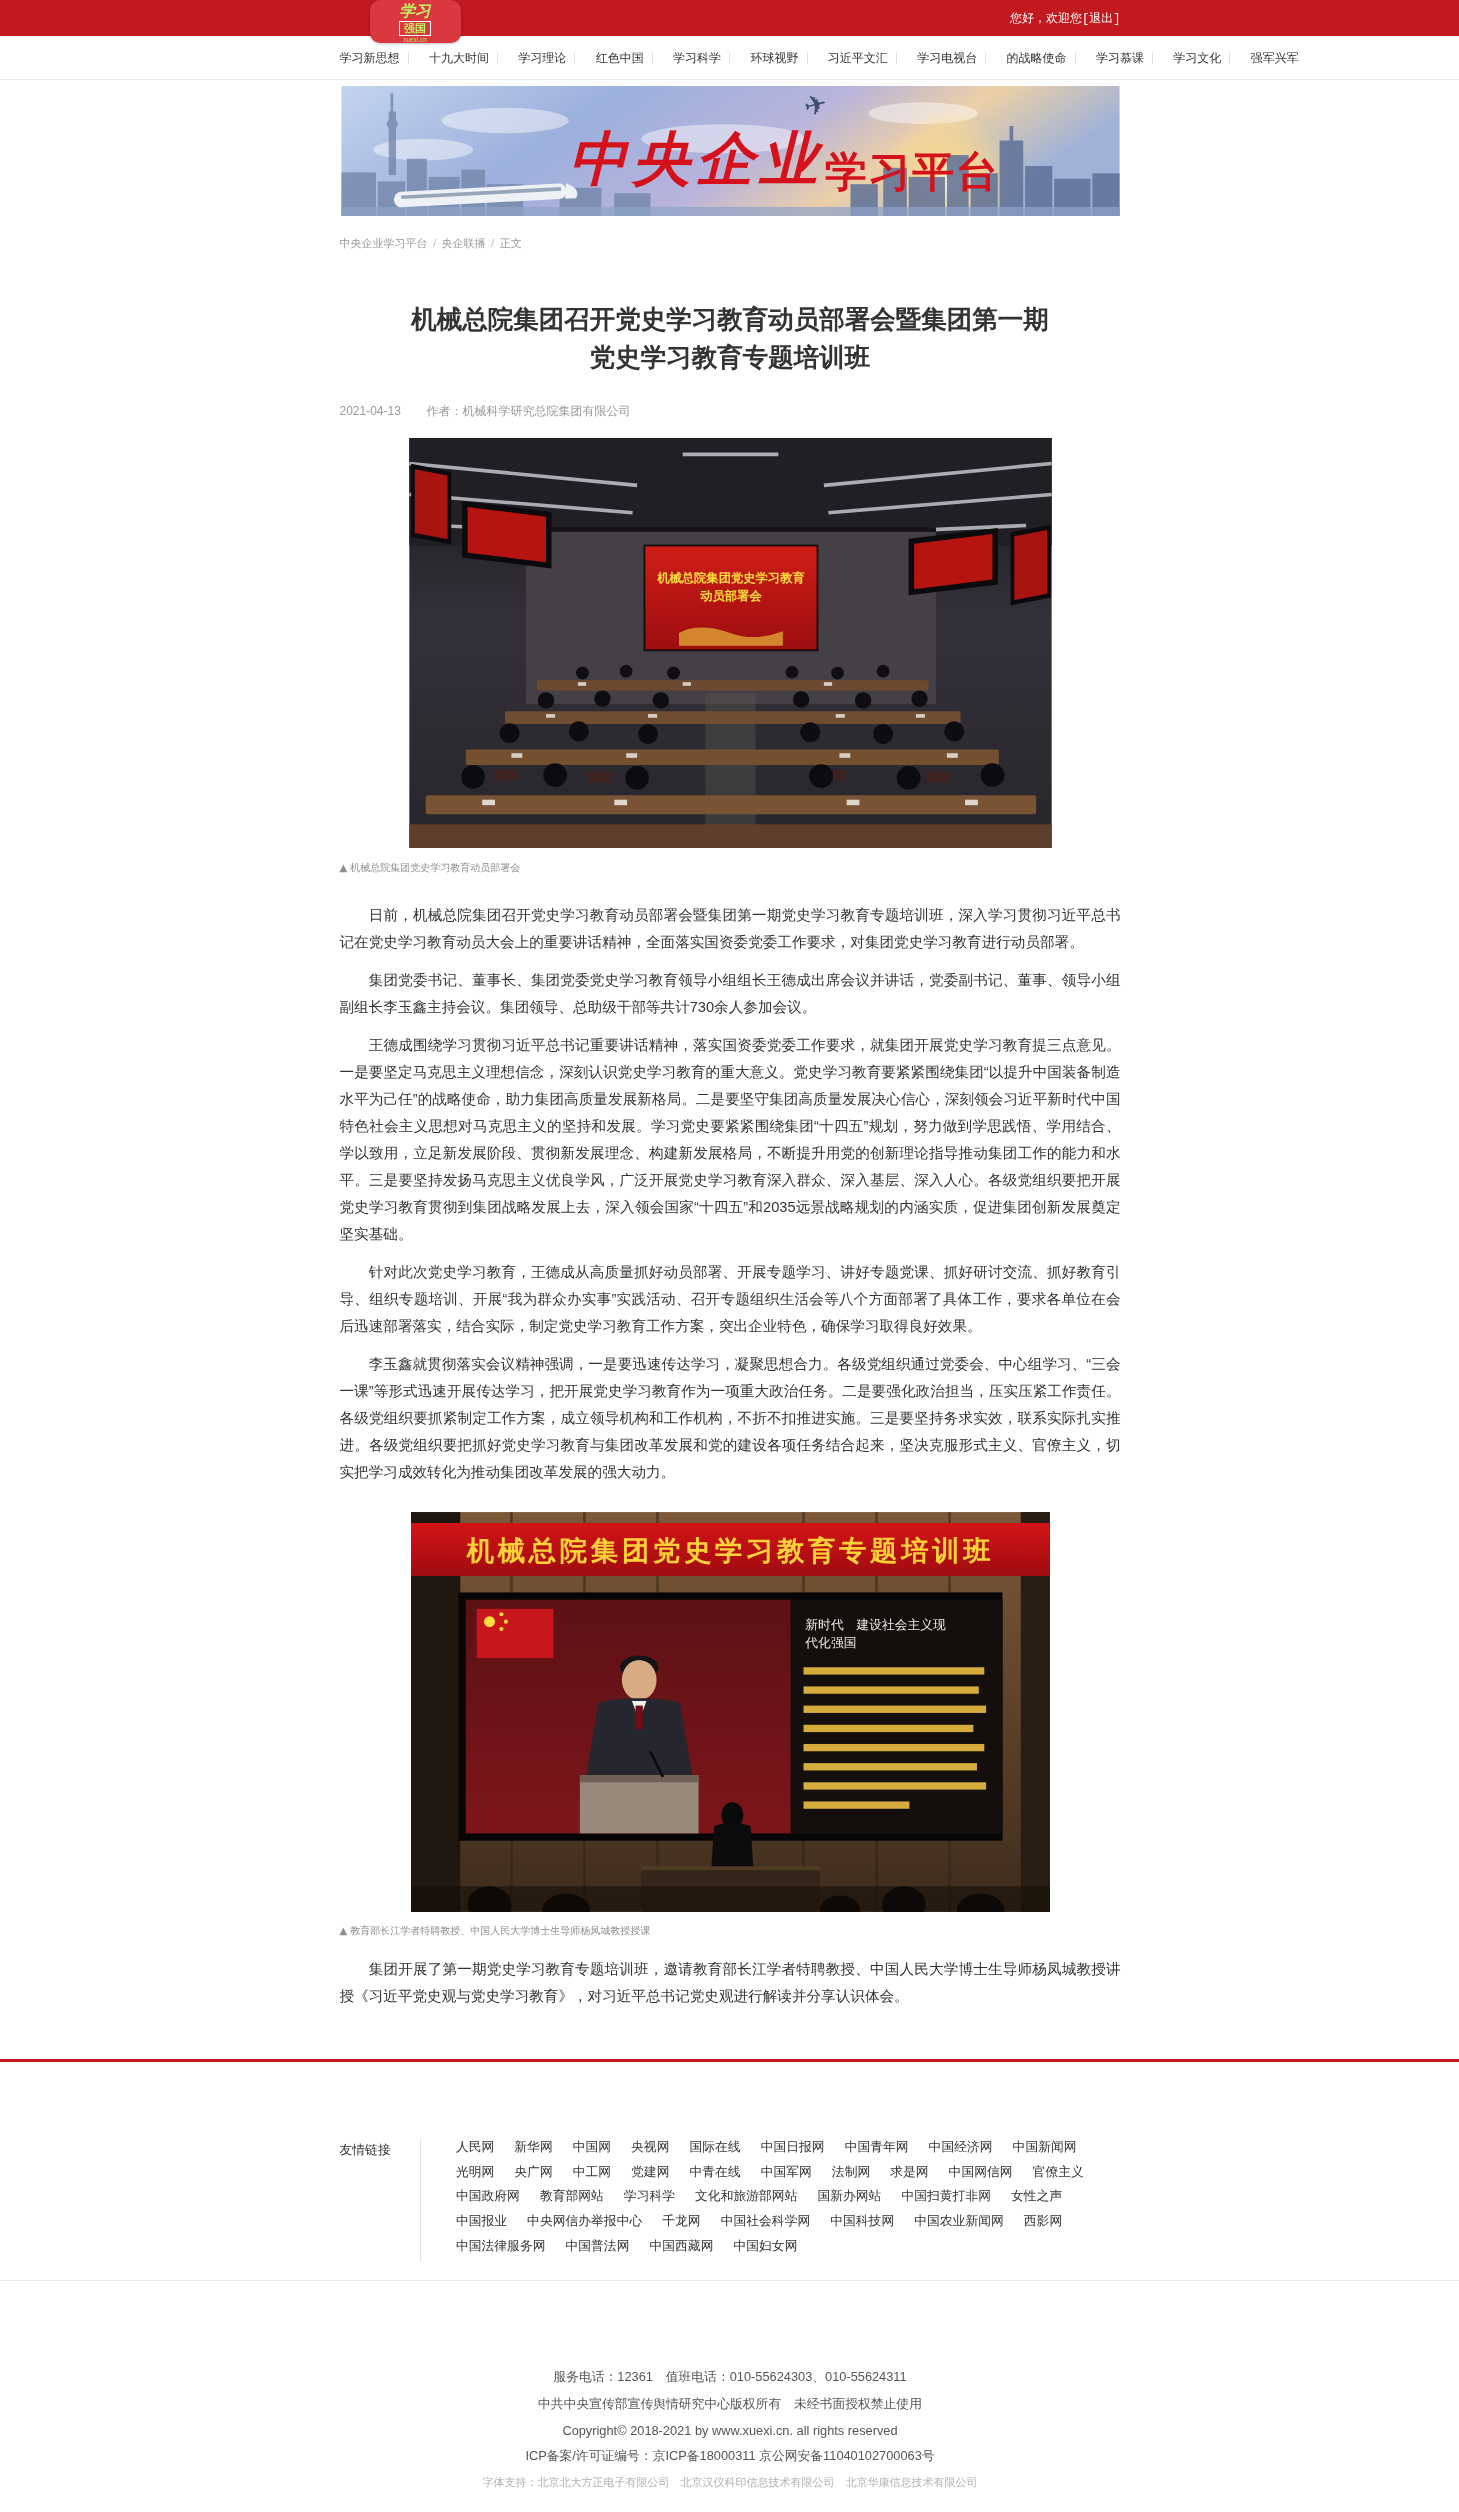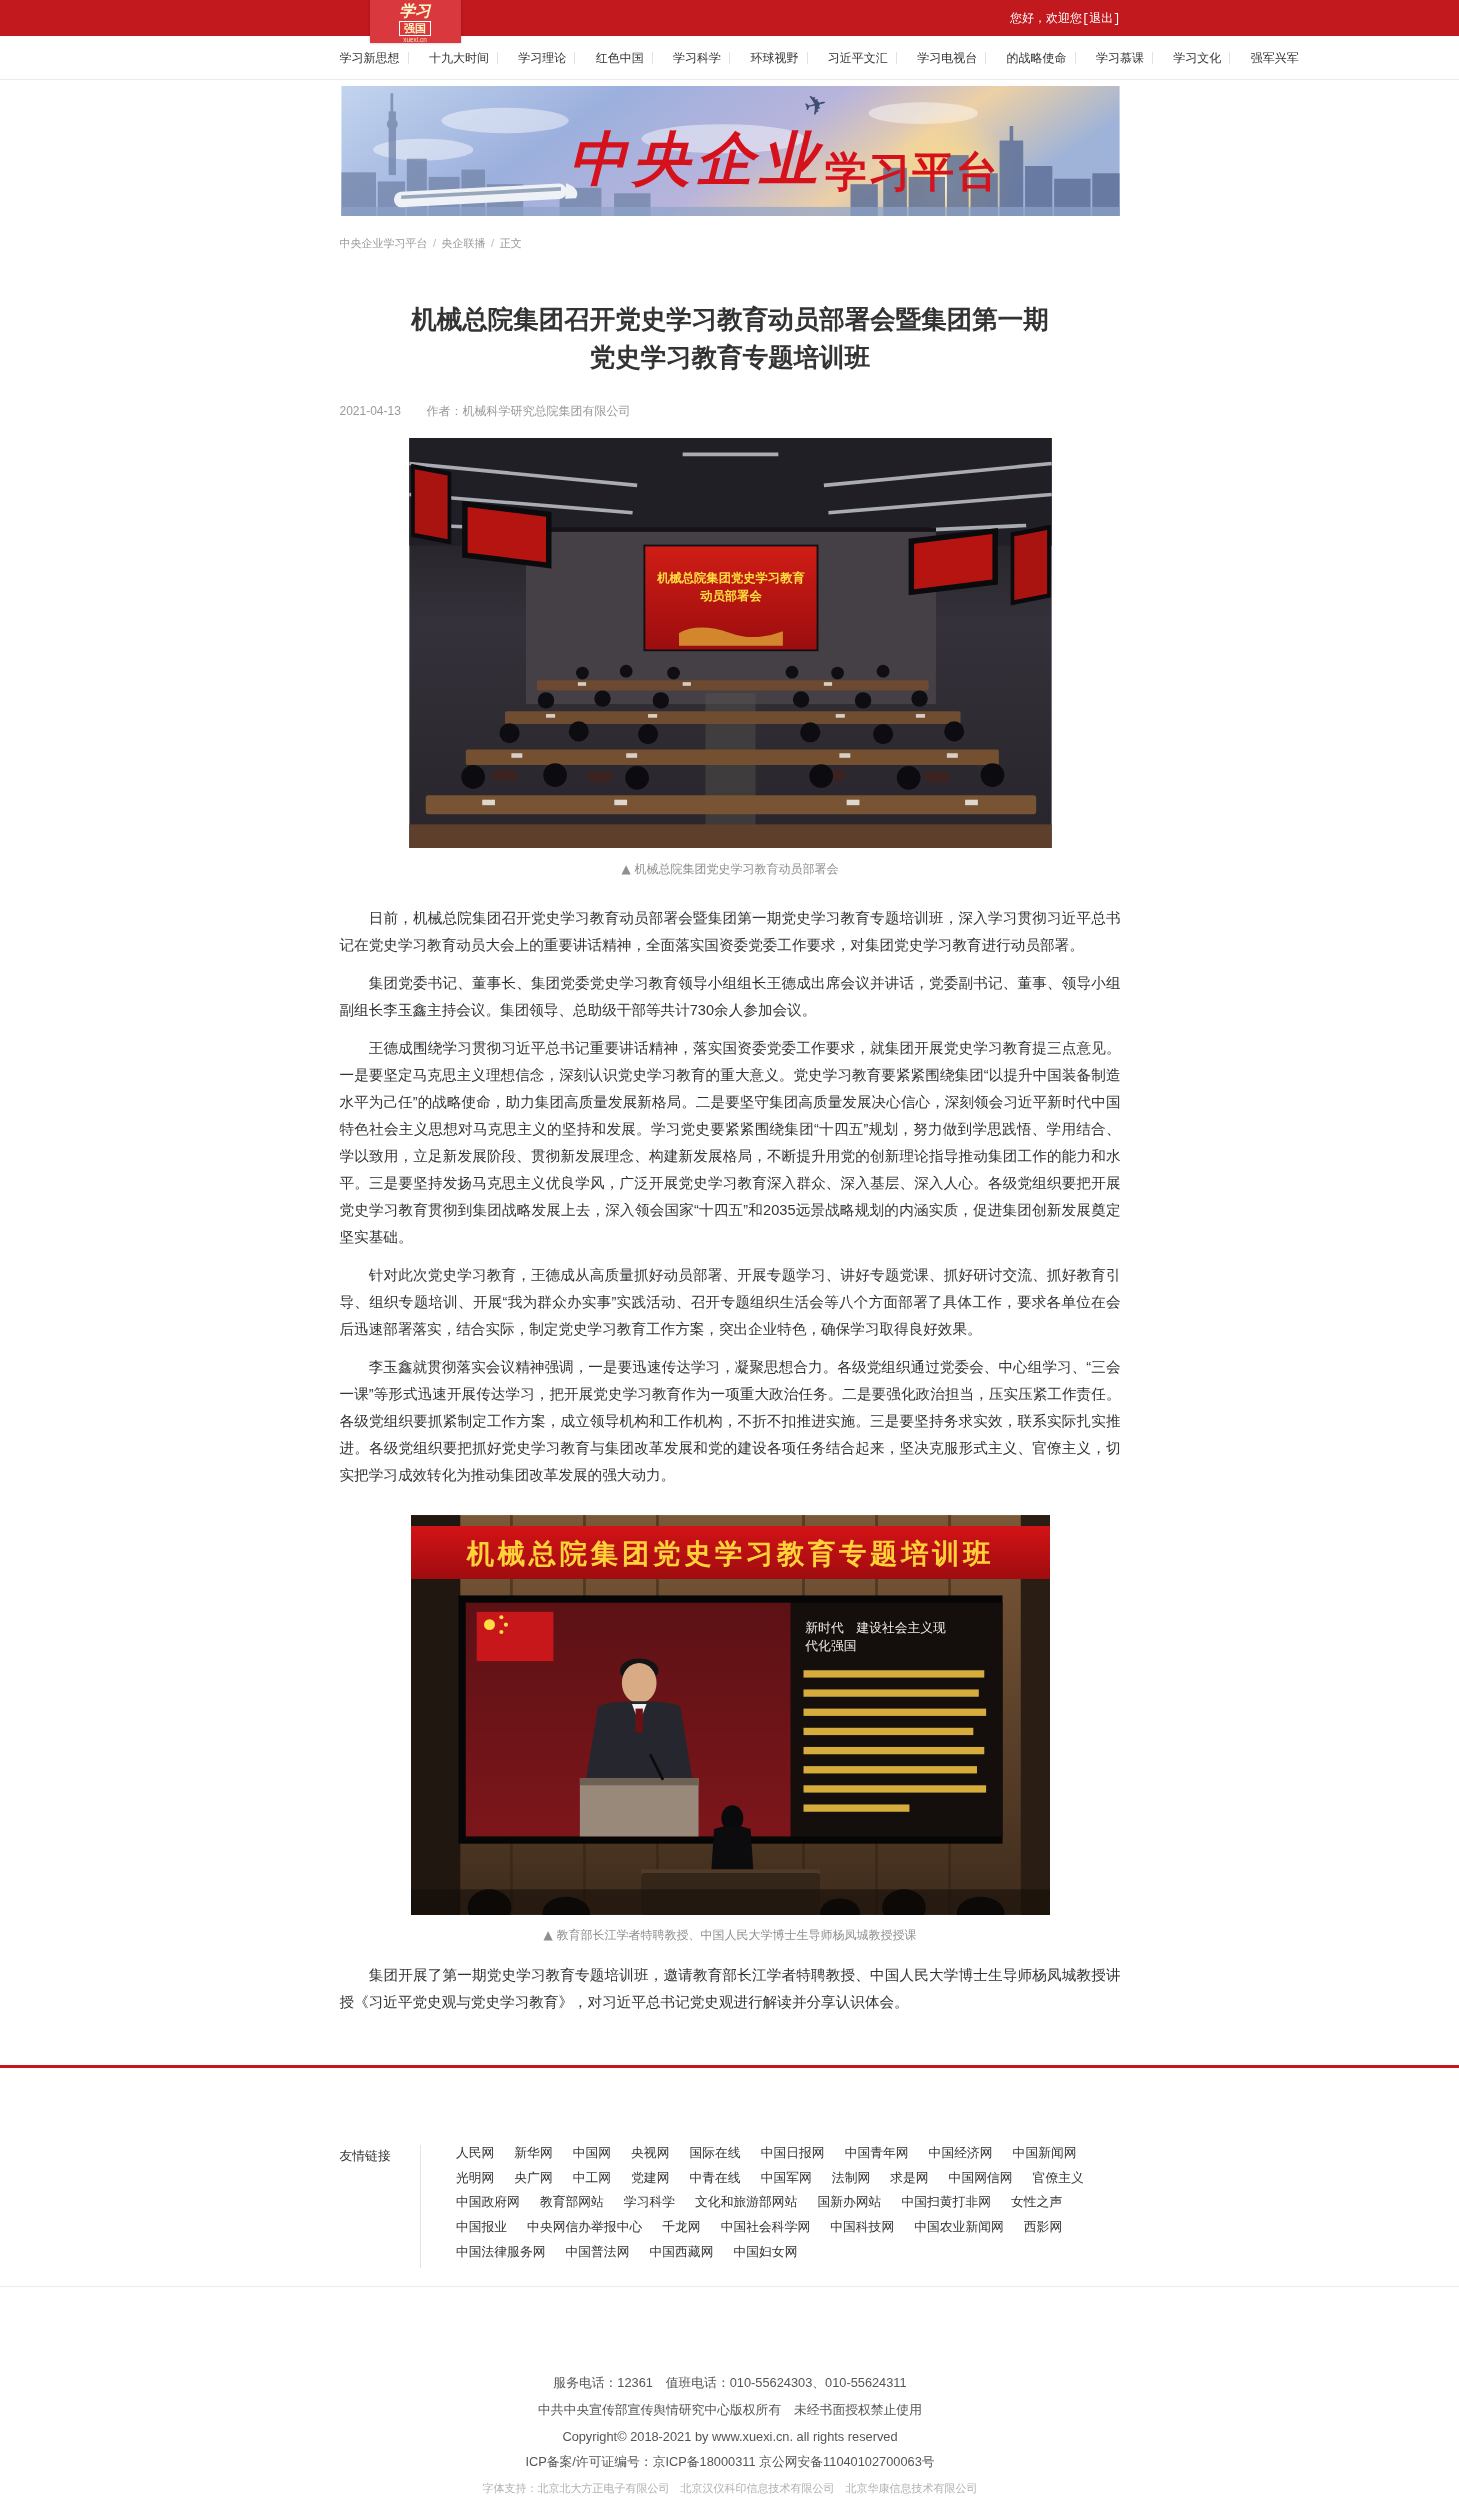--- a/index.html
+++ b/index.html
@@ -6,21 +6,21 @@
   body{
     width:1460px;height:2512px;background:#ffffff;overflow:hidden;
     font-family:"Liberation Sans","DejaVu Sans",sans-serif;color:#333;
   }
   .container{width:781px;margin:0 auto;position:relative;}
 
   
   .topbar{height:36px;background:#c2191f;position:relative;z-index:5;}
   .topbar-inner{width:781px;height:36px;margin:0 auto;position:relative;}
   .logo{position:absolute;left:30px;top:0;width:91px;height:43px;background:#d8383e;
-        color:#fef9c3;text-align:center;cursor:pointer;box-shadow:0 0.9px 2.7px rgba(0,0,0,.25);}
+        color:#bef264;text-align:center;cursor:pointer;box-shadow:0 0.9px 2.7px rgba(0,0,0,.25);border-radius:10px;}
   .logo-script{font-style:italic;font-weight:bold;font-size:15.5px;line-height:16.4px;padding-top:2.7px;
                font-family:"DejaVu Serif",serif;}
   .logo-block{display:inline-block;font-size:11px;font-weight:bold;border:0.9px solid #fff;
               padding:0 3.6px;line-height:12.8px;margin-top:0.9px;}
   .logo-domain{font-size:6.4px;line-height:8.2px;opacity:.9;}
   .welcome{position:absolute;right:0;top:0;height:36px;display:flex;align-items:center;
            color:#fff;font-size:12px;font-family:Liberation Mono, monospace;}
   .welcome a{color:#fff;text-decoration:none;cursor:pointer;}
 
   
@@ -42,21 +42,21 @@
 
   
   .article-title{margin:49px auto 0;max-width:657px;text-align:center;font-size:25.5px;
                  font-weight:bold;line-height:38px;color:#333;}
   .article-meta{margin-top:27px;font-size:12px;color:#9a9a9a;}
   .article-meta .author-label{margin-left:25.5px;}
   .figure{margin:18px auto 0;}
   .figure svg{display:block;}
   .fig1{width:643px;}
   .fig2{width:639px;margin-top:25.5px;}
-  .img-caption{margin-top:12.8px;text-align:center;font-size:12px;color:#8f8f8f;
+  .img-caption{margin-top:12.8px;font-size:10px;color:#8f8f8f;
                font-family:"DejaVu Serif","Liberation Serif",serif;}
   .article-body{margin-top:27px;font-size:14.6px;color:#333;}
   .para{margin:0 0 11px;line-height:27px;text-indent:2em;text-align:justify;}
   .closing{margin-top:18px;}
 
   
   .red-rule{margin-top:49px;height:2.7px;background:#c2191f;}
   .links-section{width:781px;margin:77px auto 0;display:flex;}
   .links-label{width:64px;flex-shrink:0;font-size:12.8px;color:#333;padding-top:2.7px;}
   .links-grid{margin-left:16.4px;padding-left:35px;border-left:0.9px solid #e3e3e3;flex:1;}

